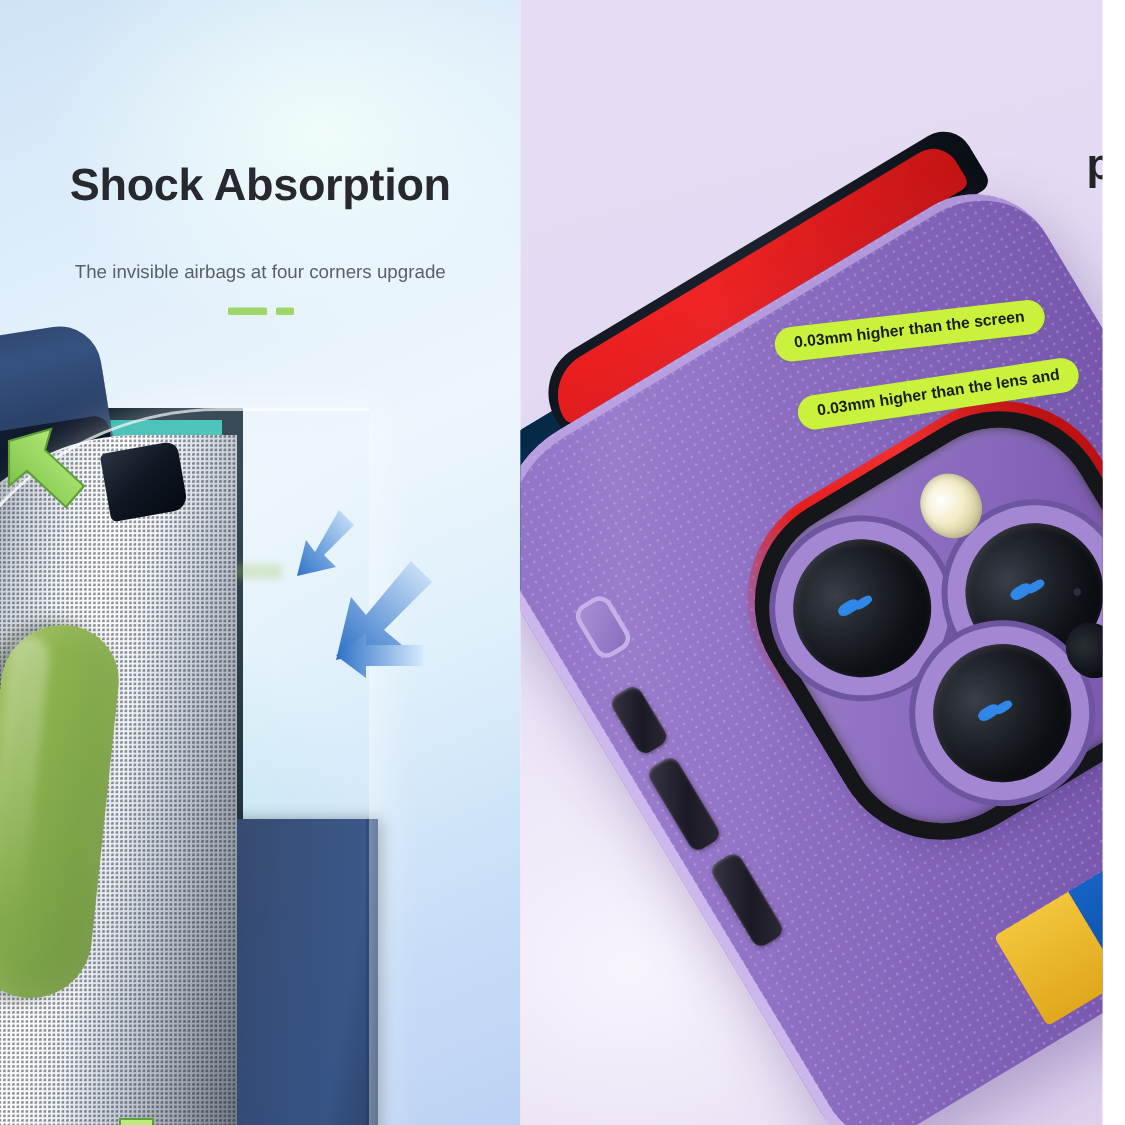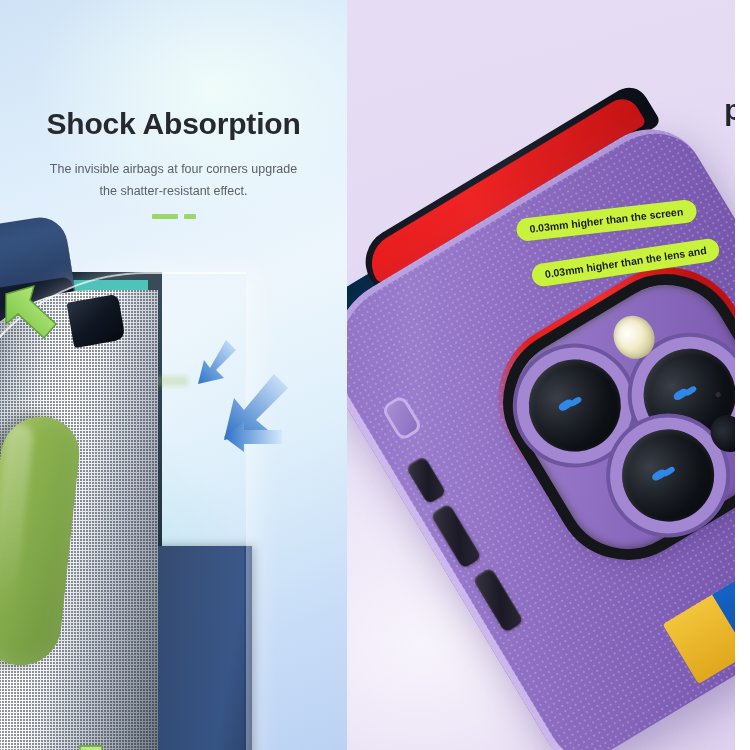--- a/index.html
+++ b/index.html
@@ -264,21 +264,21 @@
   .s1{ left:0;   width:58px; background:linear-gradient(180deg,#f2c53a,#e0a71c); }
   .s2{ left:58px; width:70px; background:linear-gradient(180deg,#1563c4,#0b4da6); }
 
   
   .txt-left{ position:absolute; left:0; top:104px; width:347px; text-align:center; z-index:30; }
   .h-left{
     color:#27292e; font-weight:700; font-size:30px; line-height:1.30;
     letter-spacing:-.2px; padding:0 6px;
   }
   .sub-left{
-    margin-top:16px; color:#5a5f68; font-size:12.5px; line-height:1.72; padding:0 22px;
+    margin-top:28px; color:#5a5f68; font-size:12.5px; line-height:1.72; padding:0 22px;
   }
   .txt-right{ position:absolute; left:347px; top:52px; width:403px; text-align:center; z-index:30; }
   .h-right{
     color:#232429; font-weight:700; font-size:29px; line-height:1.34; letter-spacing:-.3px;
   }
   .sub-right{
     margin-top:14px; color:#5a5f68; font-size:11.5px; line-height:1.85; padding:0 24px;
   }
   .dash-accent{
     margin:12px auto 0; width:44px; height:5px; position:relative;
@@ -384,21 +384,20 @@
               <stop offset="1" stop-color="#2e72c7"></stop>
         </linearGradient>
           </defs>
         <path d="M60 10 L60 24 L22 24 L22 32 L2 17 L22 2 L22 10 Z" fill="url(#bC)"></path>
       </svg>
     </div>
 
     <div class="txt-left">
       <div class="h-left">Shock Absorption</div>
       <div class="sub-left">The invisible airbags at four corners upgrade</div>
-      <div class="sub-left" style="margin-top:0">the shatter-resistant effect.</div>
       <div class="dash-accent">
           <b></b>
           <b></b>
         </div>
     </div>
   </div>
 
   <div class="panel-right">
 
     <div class="rp-phone">

